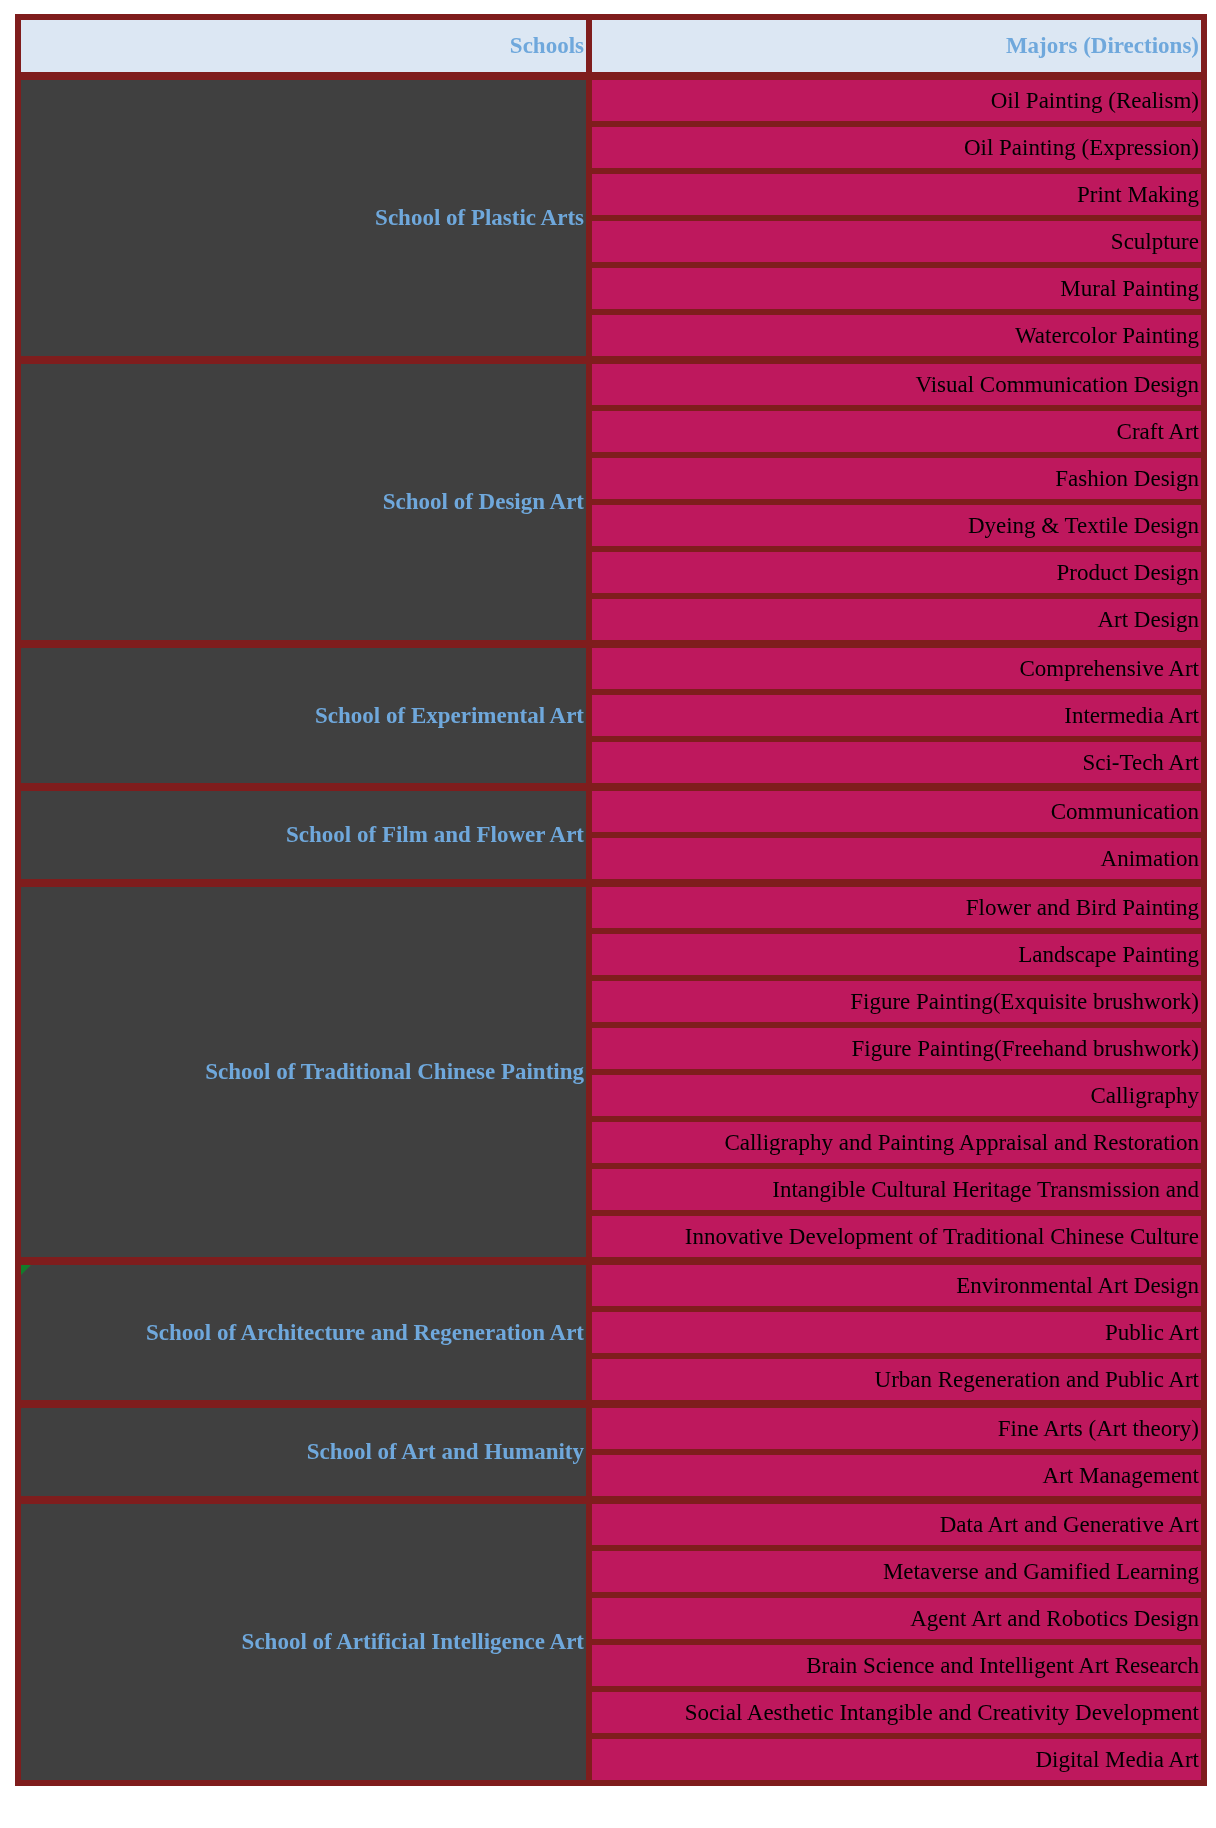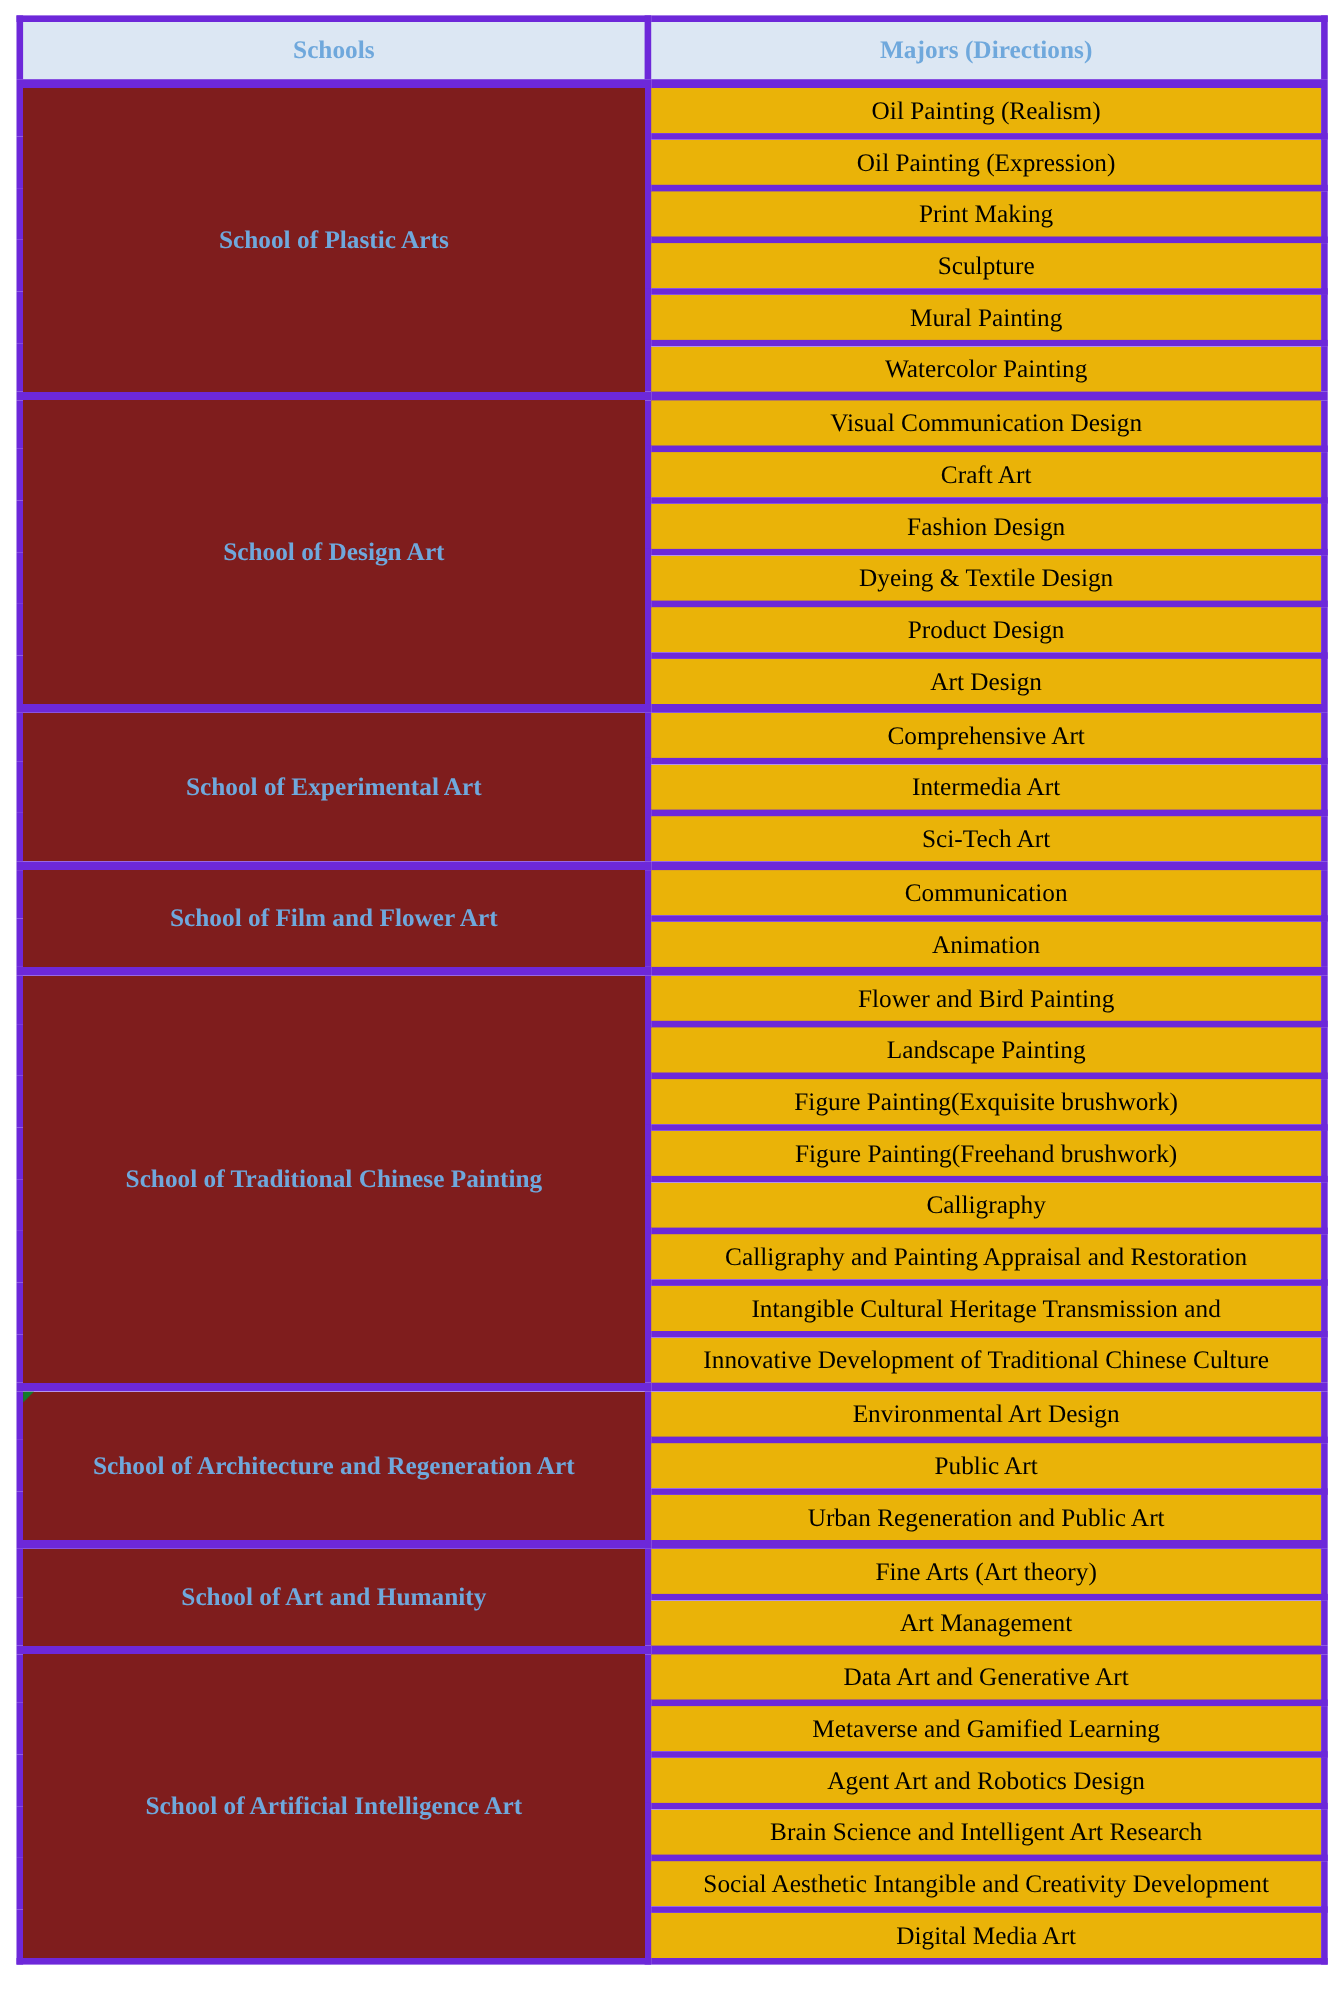--- a/index.html
+++ b/index.html
@@ -15,44 +15,44 @@
     left: 15px;
     top: 14px;
   }
   table.schools-table {
     border-collapse: collapse;
     table-layout: fixed;
     width: 1186px;
     border: 6px solid #000000;
   }
   table.schools-table td, table.schools-table th {
-    border: 6px solid #6d28d9;
+    border: 6px solid #7f1d1d;
     padding: 0 2px;
-    text-align: center;
+    text-align: right;
     vertical-align: middle;
     overflow: hidden;
   }
   th.header-cell {
     height: 52px;
     background: #dce7f3;
     color: #6fa8dc;
     font-size: 23px;
     font-weight: bold;
     border-bottom-width: 8px;
   }
   td.school {
-    background: #7f1d1d;
+    background: #404040;
     color: #6fa8dc;
     font-size: 23px;
     font-weight: bold;
     line-height: 1.3;
     position: relative;
   }
   td.major {
-    background: #eab308;
+    background: #be185d;
     color: #000000;
     font-size: 23px;
     height: 41px;
     white-space: nowrap;
   }
   tr.section-start td {
     border-top-width: 8px;
   }
   .corner-marker {
     position: absolute;

